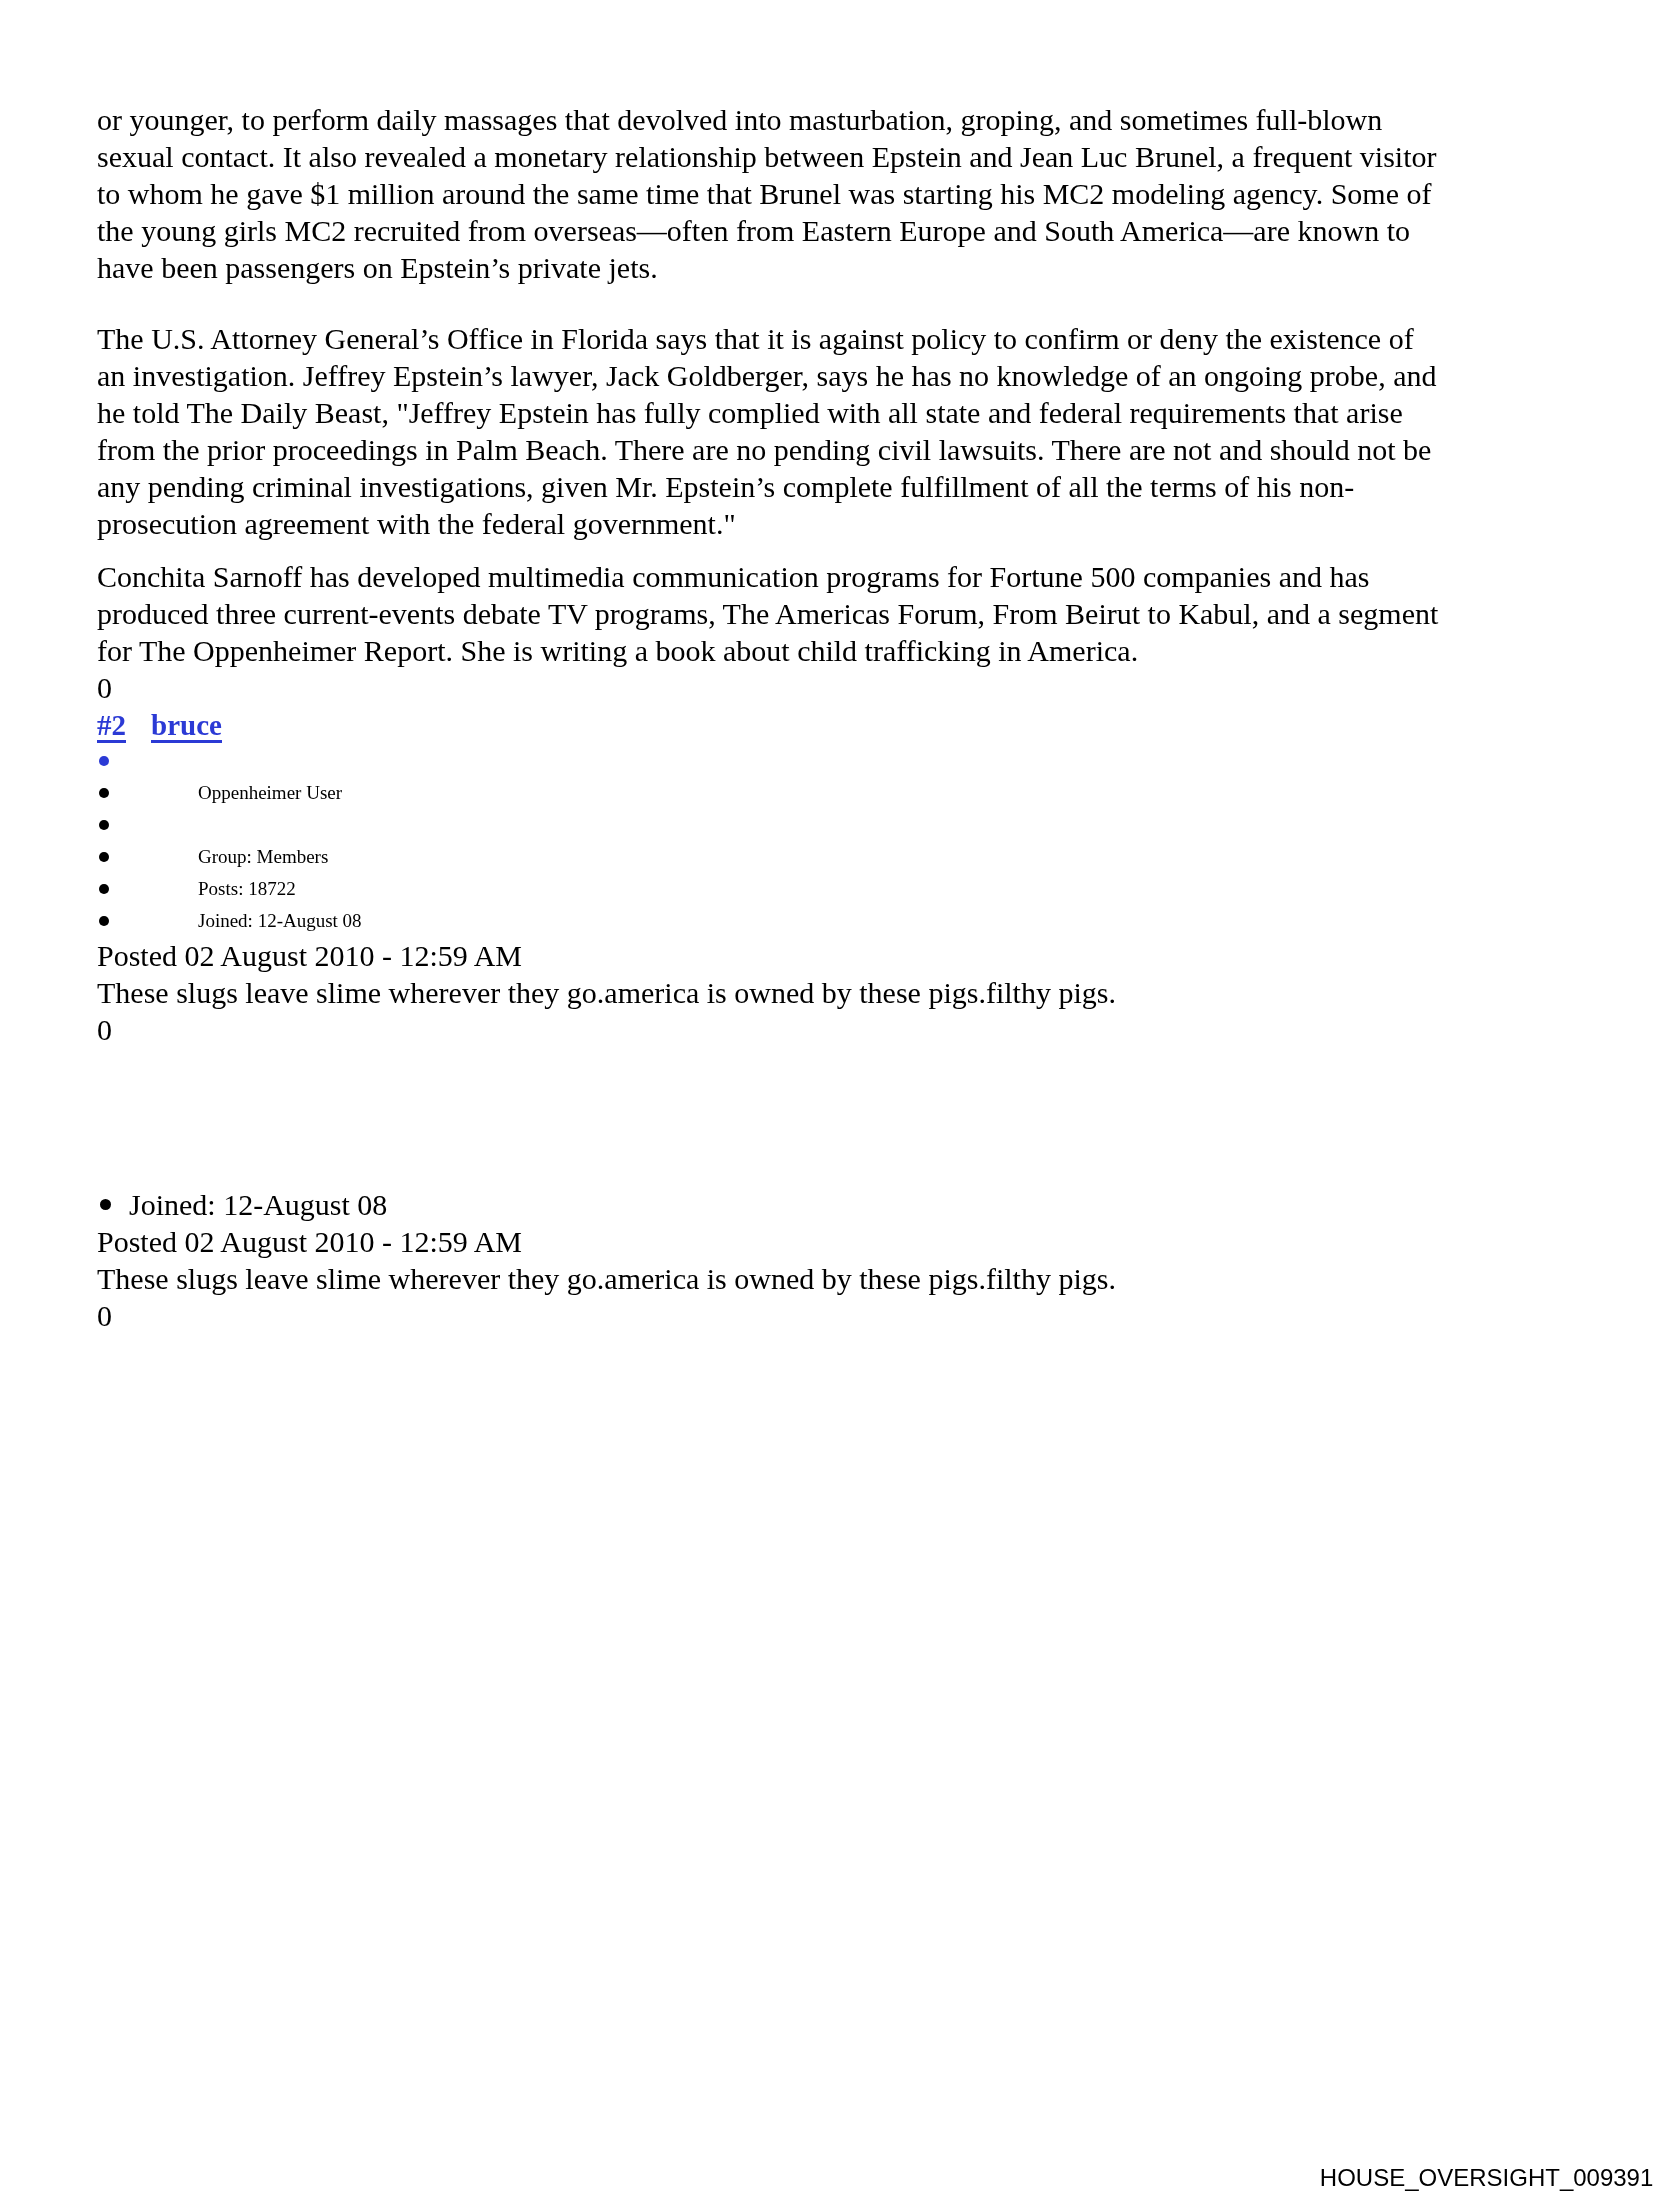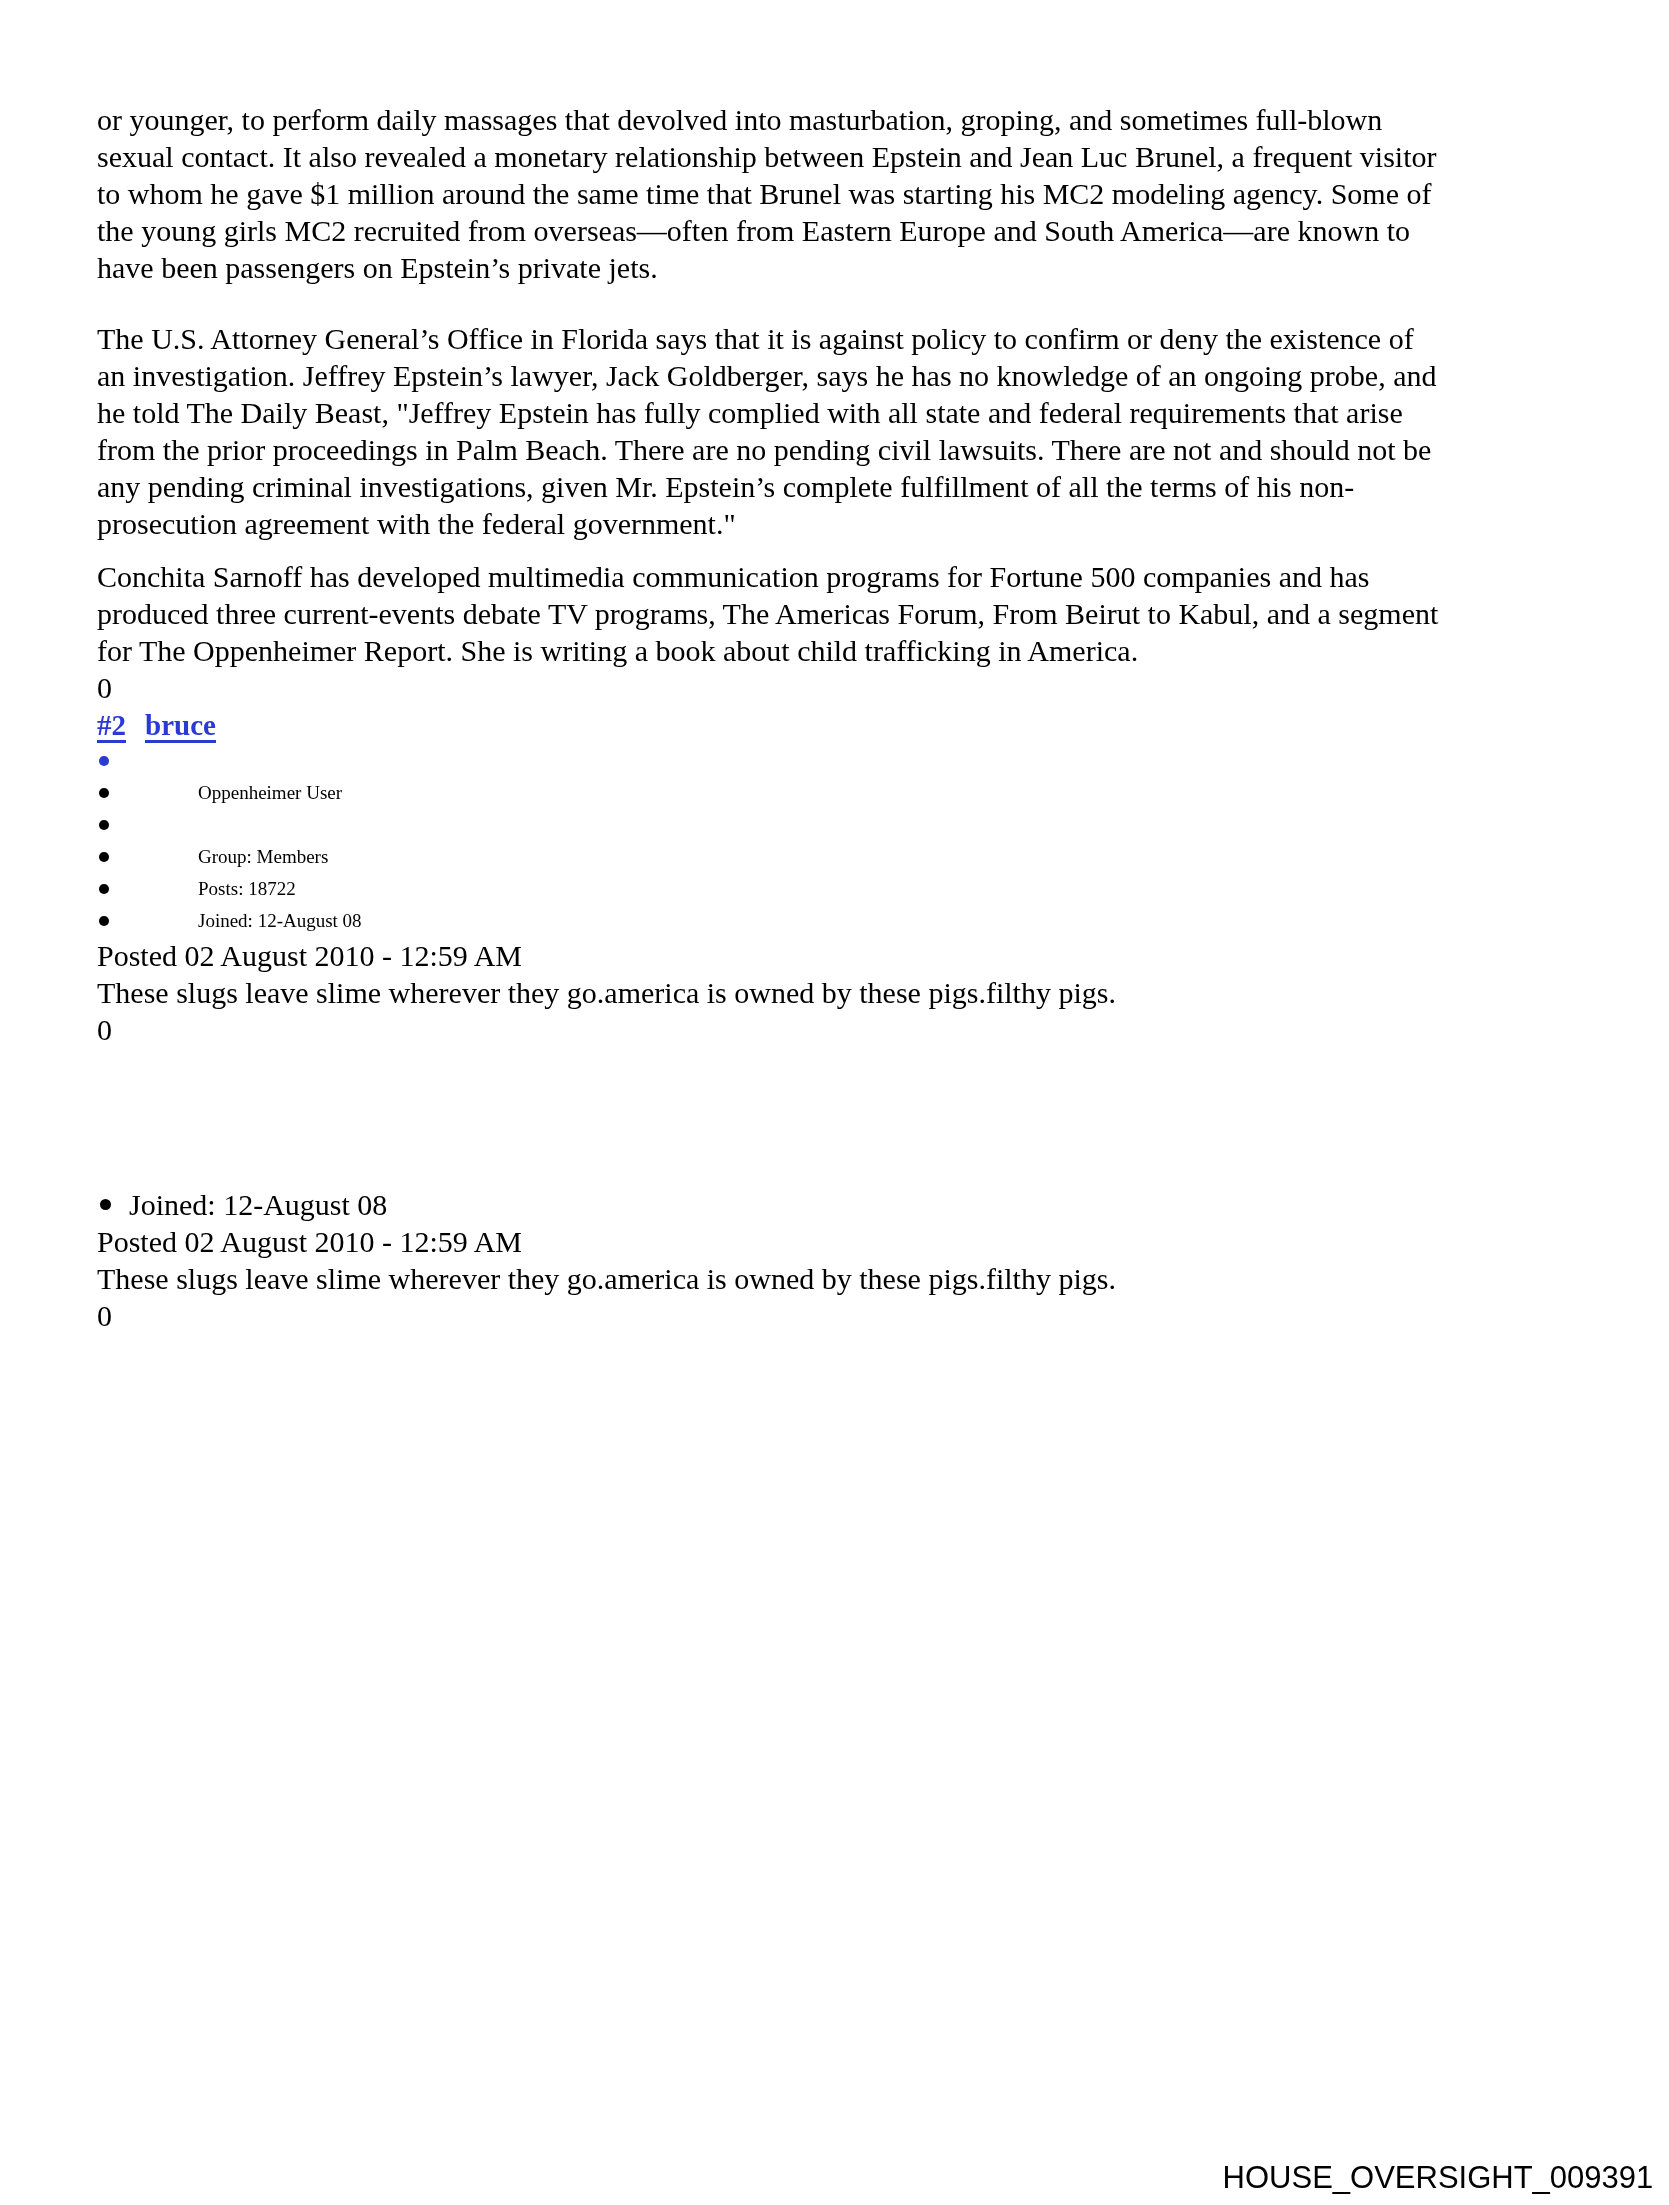--- a/index.html
+++ b/index.html
@@ -36,21 +36,21 @@
     display:inline-block;
     font-size:29px;
     line-height:30px;
     font-weight:700;
     color:var(--link-blue,#2B3AD5);
     text-decoration:none;
     border-bottom:3.3px solid currentColor;
     padding-bottom:0.7px;
     cursor:pointer;
   }
-  .link + .link{margin-left:19px;}
+  .link + .link{margin-left:25px;}
   .member-list{
     list-style:none;
     margin:1.3px 0 0 0;
     padding:0;
   }
   .member-list li{
     position:relative;
     height:32px;
     line-height:32px;
     padding-left:101px;
@@ -78,21 +78,21 @@
     position:absolute;
     left:2.6px;top:13px;
     width:11px;height:11px;
     border-radius:50%;
     background:#000;
   }
   .bates{
     position:absolute;
     top:2161px;right:15.7px;
     font-family:"Liberation Sans","DejaVu Sans",sans-serif;
-    font-size:31px;
+    font-size:24px;
     line-height:33px;
     color:#000;
   }
 </style>
 </head>
 <body>
 
 <div class="page">
   <div class="content">
 

